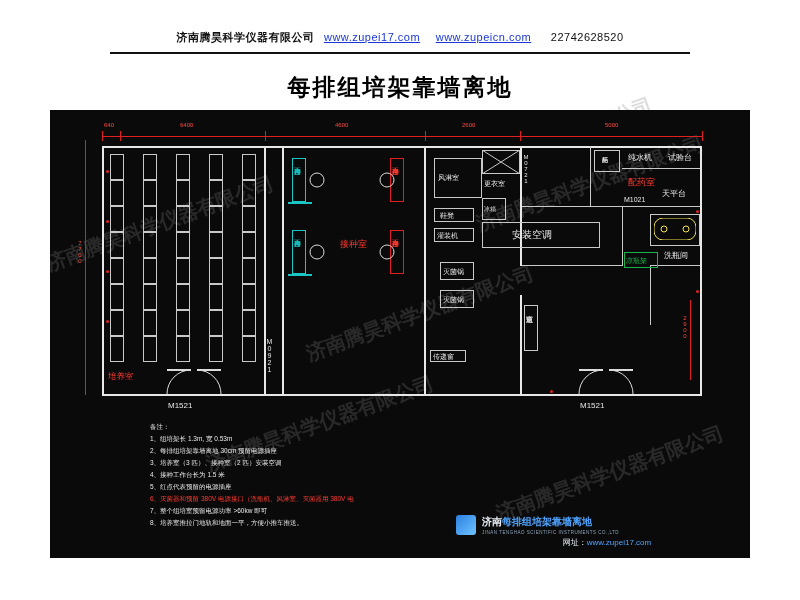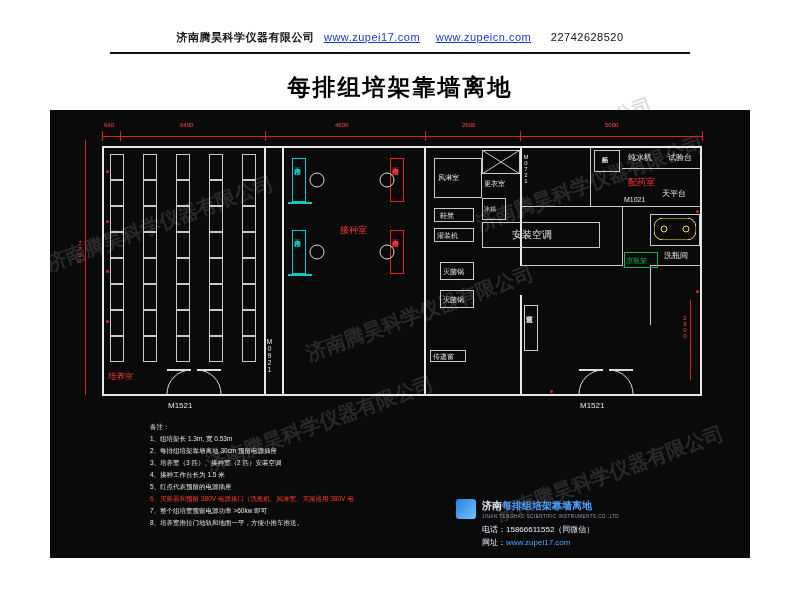--- a/index.html
+++ b/index.html
@@ -55,21 +55,21 @@
   .wm-top{position:absolute;color:rgba(140,140,140,.30);font-weight:bold;font-size:19px;
     transform:rotate(-20deg);white-space:nowrap;pointer-events:none;}
   
   .logo{
     position:absolute;right:18px;bottom:10px;width:250px;color:#dfe6ee;text-align:left;
   }
   .logo .l1{font-size:10px;font-weight:bold;color:#e8eef7;}
   .logo .l1 b{color:#4ea3ff;}
   .logo .l2{font-size:4.5px;color:#8fa4bb;letter-spacing:.5px;margin-top:1px;}
   .logo .l3{font-size:8px;color:#e8eef7;margin-top:5px;}
-  .logo .l4{font-size:8px;color:#e8eef7;margin-top:2px;}
+  .logo .l4{font-size:8px;color:#e8eef7;margin-top:2px;text-align:center;}
   .logo .l4 a{color:#4ea3ff;text-decoration:none;}
   .logo-mark{
     position:absolute;left:-26px;top:0px;width:20px;height:20px;border-radius:3px;
     background:linear-gradient(135deg,#2b7fe0,#6fc3ff);
   }
 </style>
 </head>
 <body>
 
 <div class="hdr">
@@ -197,21 +197,21 @@
   <svg style="position:absolute;left:527px;top:258px;" width="60" height="28">
     <path d="M2 26 A24 24 0 0 1 26 2" stroke="#dcdcdc" stroke-width="1" fill="none"></path>
     <path d="M56 26 A24 24 0 0 0 32 2" stroke="#dcdcdc" stroke-width="1" fill="none"></path>
     <rect x="2" y="1" width="24" height="2" fill="#dcdcdc"></rect>
     <rect x="32" y="1" width="24" height="2" fill="#dcdcdc"></rect>
   </svg>
   <div class="t" style="left:530px;top:292px;font-size:8px;">M1521</div>
 
   <div class="t vert" style="left:216px;top:228px;font-size:7px;">M0921</div>
 
-  <div class="tr" style="left:290px;top:116px;font-size:9px;">接种室</div>
+  <div class="tr" style="left:290px;top:130px;font-size:9px;">接种室</div>
 
   <div class="boxc" style="left:242px;top:48px;width:14px;height:44px;"></div>
   <div class="tc vert" style="left:244px;top:52px;">超净工作台</div>
   <svg style="position:absolute;left:256px;top:56px;" width="22" height="28">
     <circle cx="11" cy="14" r="7" stroke="#dcdcdc" stroke-width="1" fill="none"></circle>
   </svg>
 
   <div class="boxc" style="left:242px;top:120px;width:14px;height:44px;"></div>
   <div class="tc vert" style="left:244px;top:124px;">超净工作台</div>
   <svg style="position:absolute;left:256px;top:128px;" width="22" height="28">
@@ -306,19 +306,18 @@
     <div>7、整个组培室预留电源功率 &gt;60kw 即可</div>
     <div>8、培养室推拉门地轨和地面一平，方便小推车推送。</div>
   </div>
 
   <div class="logo">
     <div class="logo-mark"></div>
     <div class="l1">
       <span>济南</span><b>每排组培架靠墙离地</b>
     </div>
     <div class="l2">JINAN TENGHAO SCIENTIFIC INSTRUMENTS CO.,LTD</div>
-    <div class="l3">电话：15866611552（同微信）</div>
     <div class="l4">
       <span>网址：</span><a href="#">www.zupei17.com</a>
     </div>
   </div>
 
 </div>
 
 </body></html>

